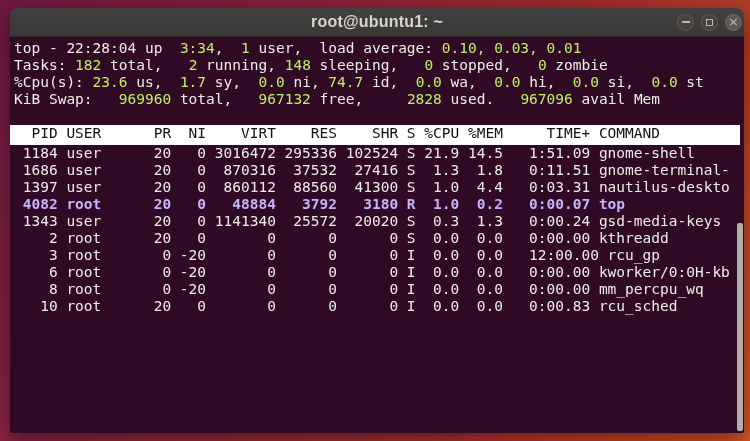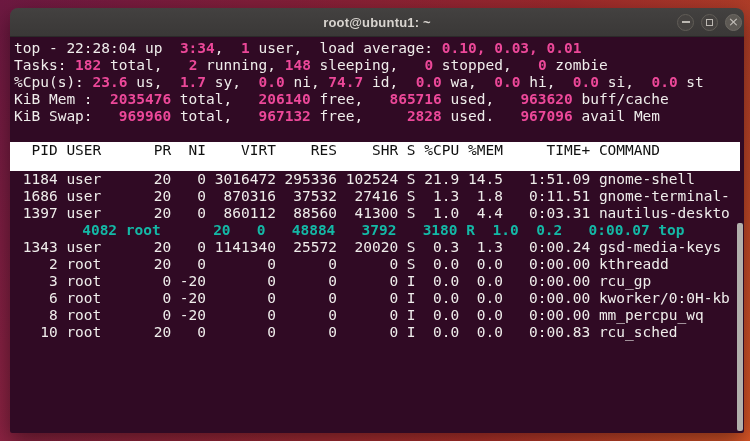--- a/index.html
+++ b/index.html
@@ -21,21 +21,21 @@
   }
   .titlebar{
     position:relative;height:29px;
     background:linear-gradient(180deg,#434140 0%,#3a3837 100%);
     border-bottom:1px solid #2b2a29;
     box-sizing:border-box;
   }
   .titlebar .title{
     position:absolute;left:0;right:0;top:0;bottom:0;
     display:flex;align-items:center;justify-content:center;
-    color:#d8d4cf;font-size:13px;font-weight:bold;letter-spacing:0.2px;
+    color:#d8d4cf;font-size:16px;font-weight:bold;letter-spacing:0.2px;
   }
   .controls{
     position:absolute;right:2px;top:0;height:100%;
     display:flex;align-items:center;gap:7px;
   }
   .wbtn{
     width:17px;height:17px;border-radius:50%;
     background:#454240;border:1px solid #615d57;
     padding:0;box-sizing:border-box;cursor:default;
     display:flex;align-items:center;justify-content:center;
@@ -45,27 +45,27 @@
   .glyph-max{display:block;width:7px;height:7px;border:1px solid #bcb8b2;box-sizing:border-box;}
   .glyph-close{color:#c4c0ba;font-size:13px;line-height:1;font-family:"DejaVu Sans",sans-serif;margin-top:-1px;}
   .term{
     position:relative;height:396px;background:#300a24;
     padding:3px 0 0 4px;box-sizing:border-box;
     font-family:"DejaVu Sans Mono","Liberation Mono",monospace;
     font-size:14.5px;line-height:17px;
     color:#efedeb;
   }
   .term-line{white-space:pre;height:17px;}
-  .term-line .b{font-weight:700;color:#ec4899;}
+  .term-line .b{font-weight:400;color:#bef264;}
   .header-row{
-    white-space:pre;height:29px;
+    white-space:pre;height:20px;
     background:#ffffff;color:#111111;
     margin-left:-4px;padding-left:4px;width:730px;box-sizing:border-box;
   }
-  .bold-row{font-weight:700;color:#14b8a6;text-align:center;}
+  .bold-row{font-weight:700;color:#c4b5fd;}
   .scrollbar{
     position:absolute;right:1px;top:186px;width:6px;height:208px;
     background:#b2b0ac;border-radius:2px;
   }
 </style>
 </head>
 <body>
 
 <div class="desktop">
   <div class="window">
@@ -81,33 +81,32 @@
         <button class="wbtn close">
             <span class="glyph-close">×</span>
           </button>
       </div>
     </div>
     <div class="term">
       <div id="summary">
           <div class="term-line"><span>top - 22:28:04 up  </span><span class="b">3:34</span><span>,  </span><span class="b">1</span><span> user,  load average: </span><span class="b">0.10, 0.03, 0.01</span></div>
           <div class="term-line"><span>Tasks: </span><span class="b">182</span><span> total,   </span><span class="b">2</span><span> running, </span><span class="b">148</span><span> sleeping,   </span><span class="b">0</span><span> stopped,   </span><span class="b">0</span><span> zombie</span></div>
           <div class="term-line"><span>%Cpu(s): </span><span class="b">23.6</span><span> us,  </span><span class="b">1.7</span><span> sy,  </span><span class="b">0.0</span><span> ni, </span><span class="b">74.7</span><span> id,  </span><span class="b">0.0</span><span> wa,  </span><span class="b">0.0</span><span> hi,  </span><span class="b">0.0</span><span> si,  </span><span class="b">0.0</span><span> st</span></div>
-          <div class="term-line"><span>KiB Mem :  </span><span class="b">2035476</span><span> total,   </span><span class="b">206140</span><span> free,   </span><span class="b">865716</span><span> used,   </span><span class="b">963620</span><span> buff/cache</span></div>
           <div class="term-line"><span>KiB Swap:   </span><span class="b">969960</span><span> total,   </span><span class="b">967132</span><span> free,     </span><span class="b">2828</span><span> used.   </span><span class="b">967096</span><span> avail Mem</span></div>
         </div>
       <div class="term-line"></div>
       <div class="header-row">  PID USER      PR  NI    VIRT    RES    SHR S %CPU %MEM     TIME+ COMMAND</div>
       <div id="rows">
           <div class="term-line"> 1184 user      20   0 3016472 295336 102524 S 21.9 14.5   1:51.09 gnome-shell</div>
           <div class="term-line"> 1686 user      20   0  870316  37532  27416 S  1.3  1.8   0:11.51 gnome-terminal-</div>
           <div class="term-line"> 1397 user      20   0  860112  88560  41300 S  1.0  4.4   0:03.31 nautilus-deskto</div>
           <div class="term-line bold-row"> 4082 root      20   0   48884   3792   3180 R  1.0  0.2   0:00.07 top</div>
           <div class="term-line"> 1343 user      20   0 1141340  25572  20020 S  0.3  1.3   0:00.24 gsd-media-keys</div>
           <div class="term-line">    2 root      20   0       0      0      0 S  0.0  0.0   0:00.00 kthreadd</div>
-          <div class="term-line">    3 root       0 -20       0      0      0 I  0.0  0.0   0:00.00 rcu_gp</div>
+          <div class="term-line">    3 root       0 -20       0      0      0 I  0.0  0.0   12:00.00 rcu_gp</div>
           <div class="term-line">    6 root       0 -20       0      0      0 I  0.0  0.0   0:00.00 kworker/0:0H-kb</div>
           <div class="term-line">    8 root       0 -20       0      0      0 I  0.0  0.0   0:00.00 mm_percpu_wq</div>
           <div class="term-line">   10 root      20   0       0      0      0 I  0.0  0.0   0:00.83 rcu_sched</div>
         </div>
       <div class="scrollbar"></div>
     </div>
   </div>
 </div>
 
 </body></html>

